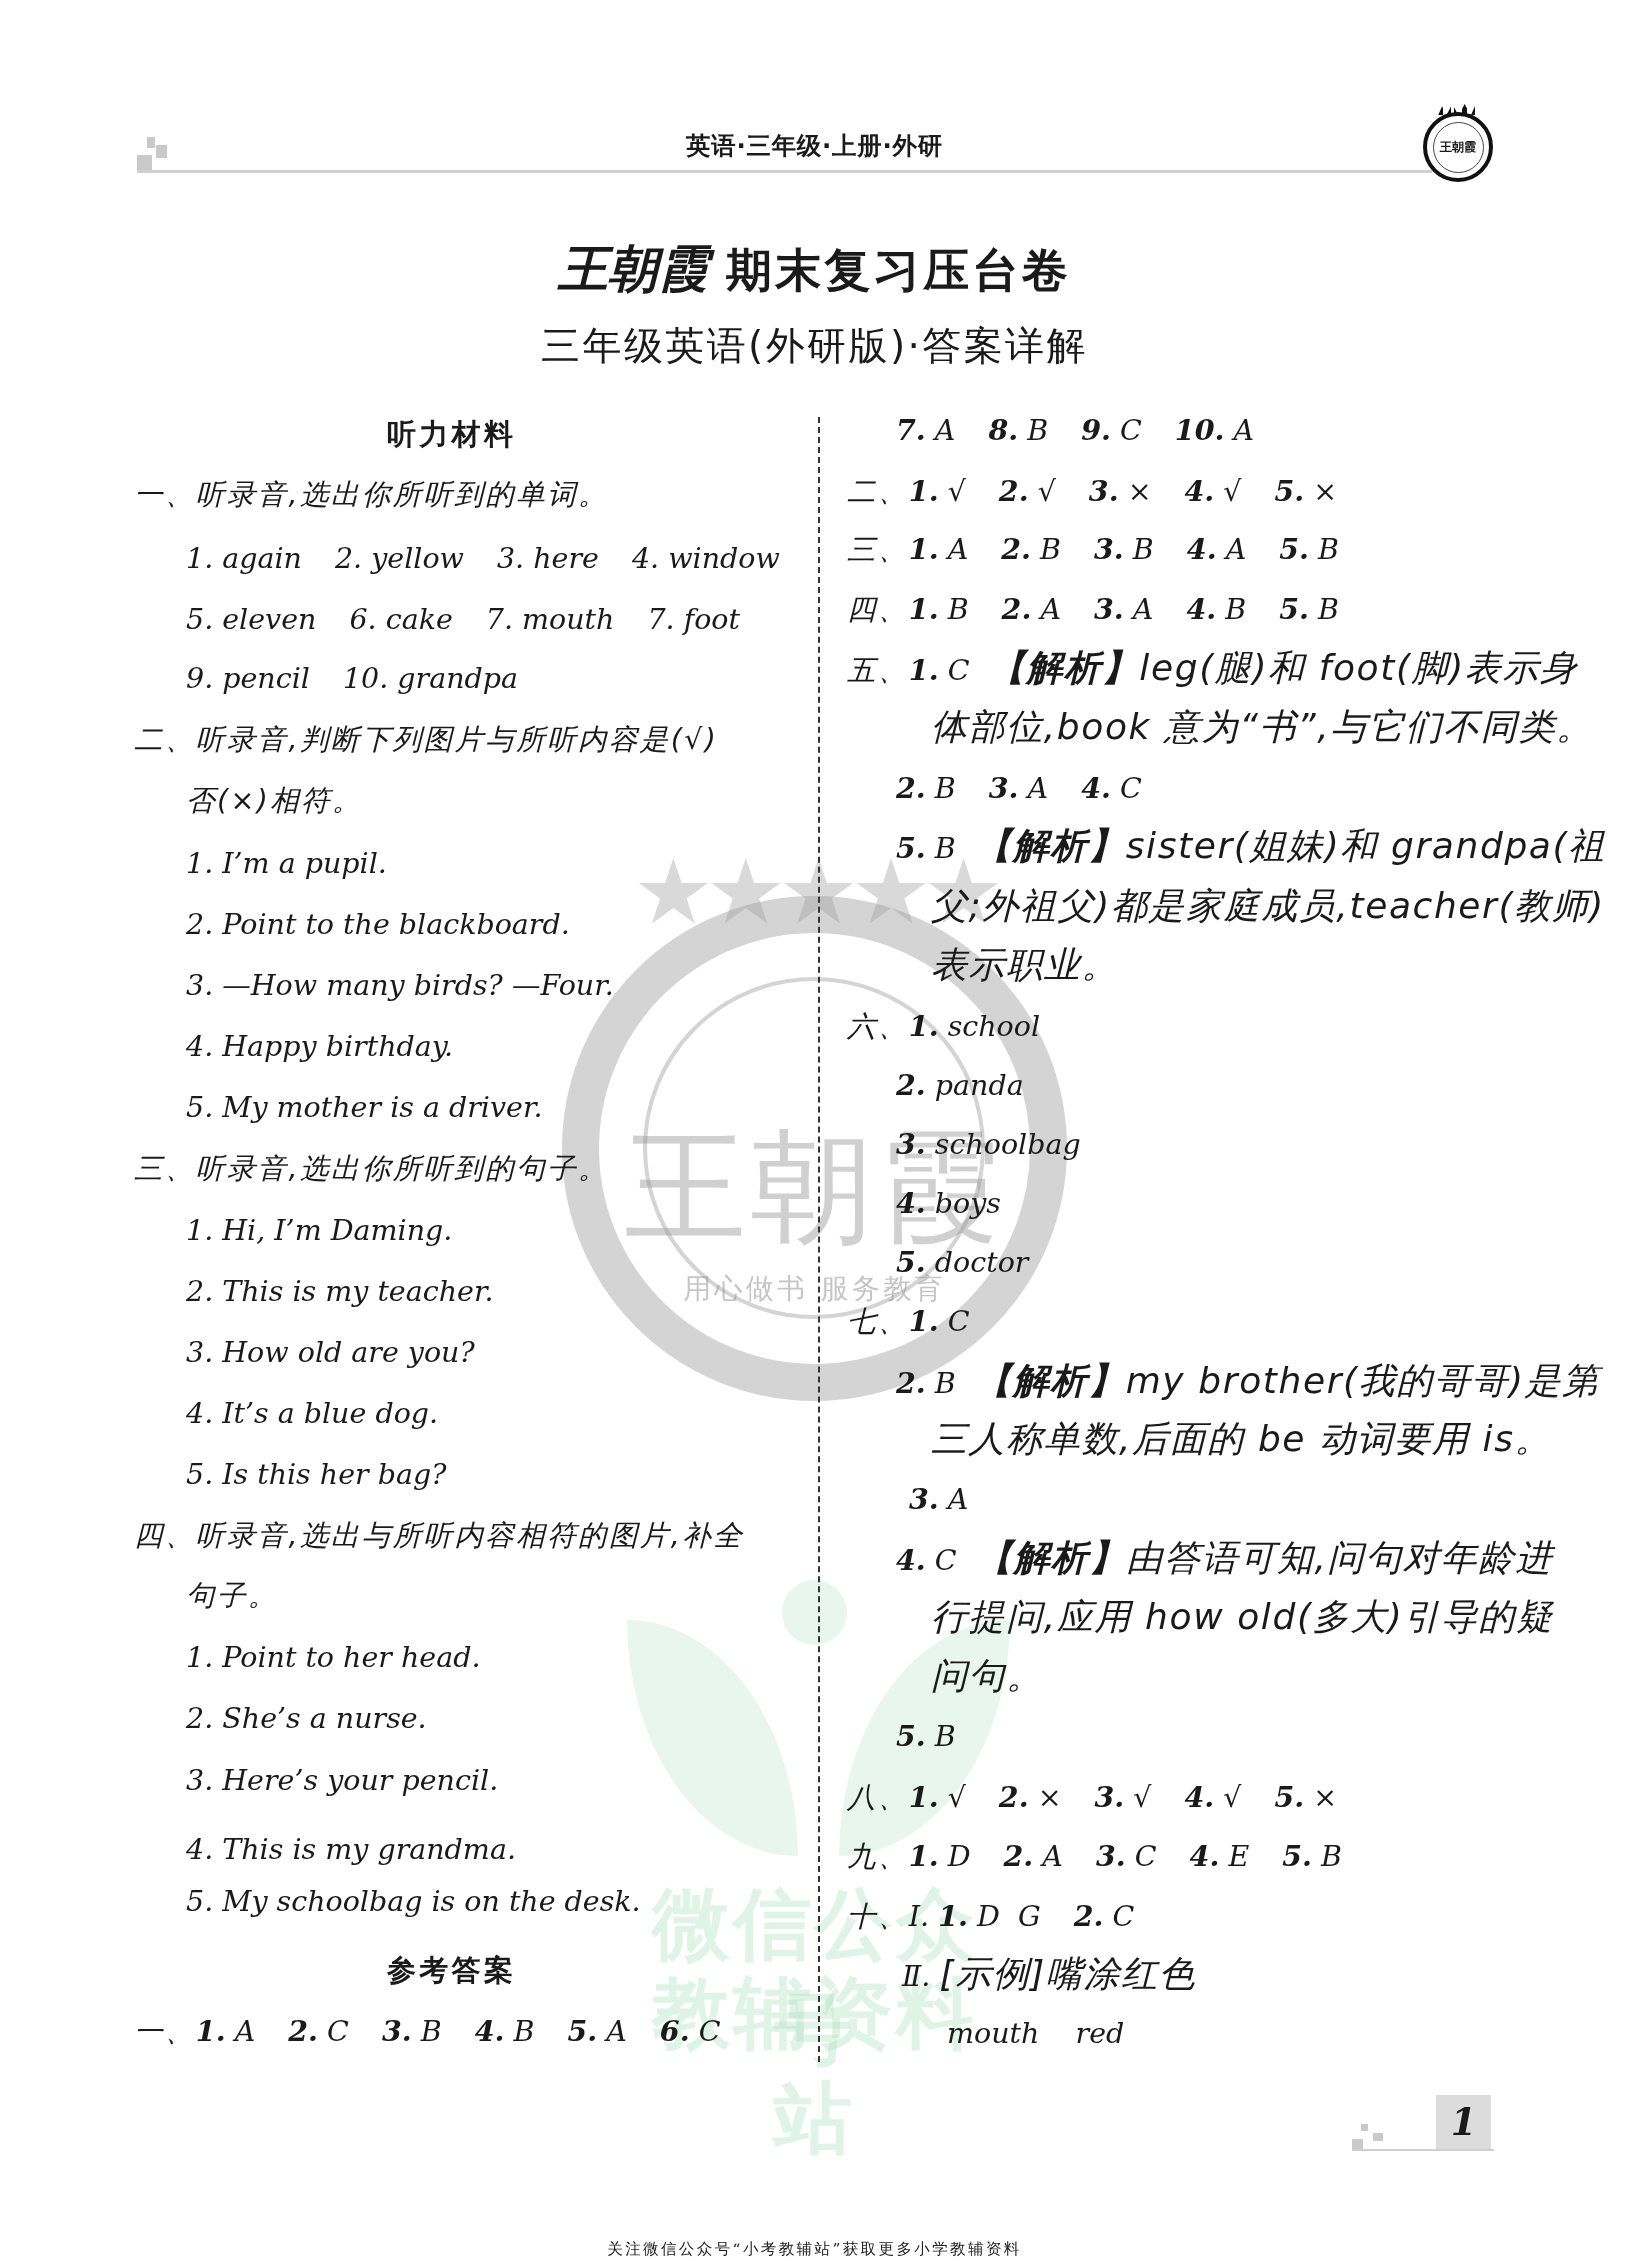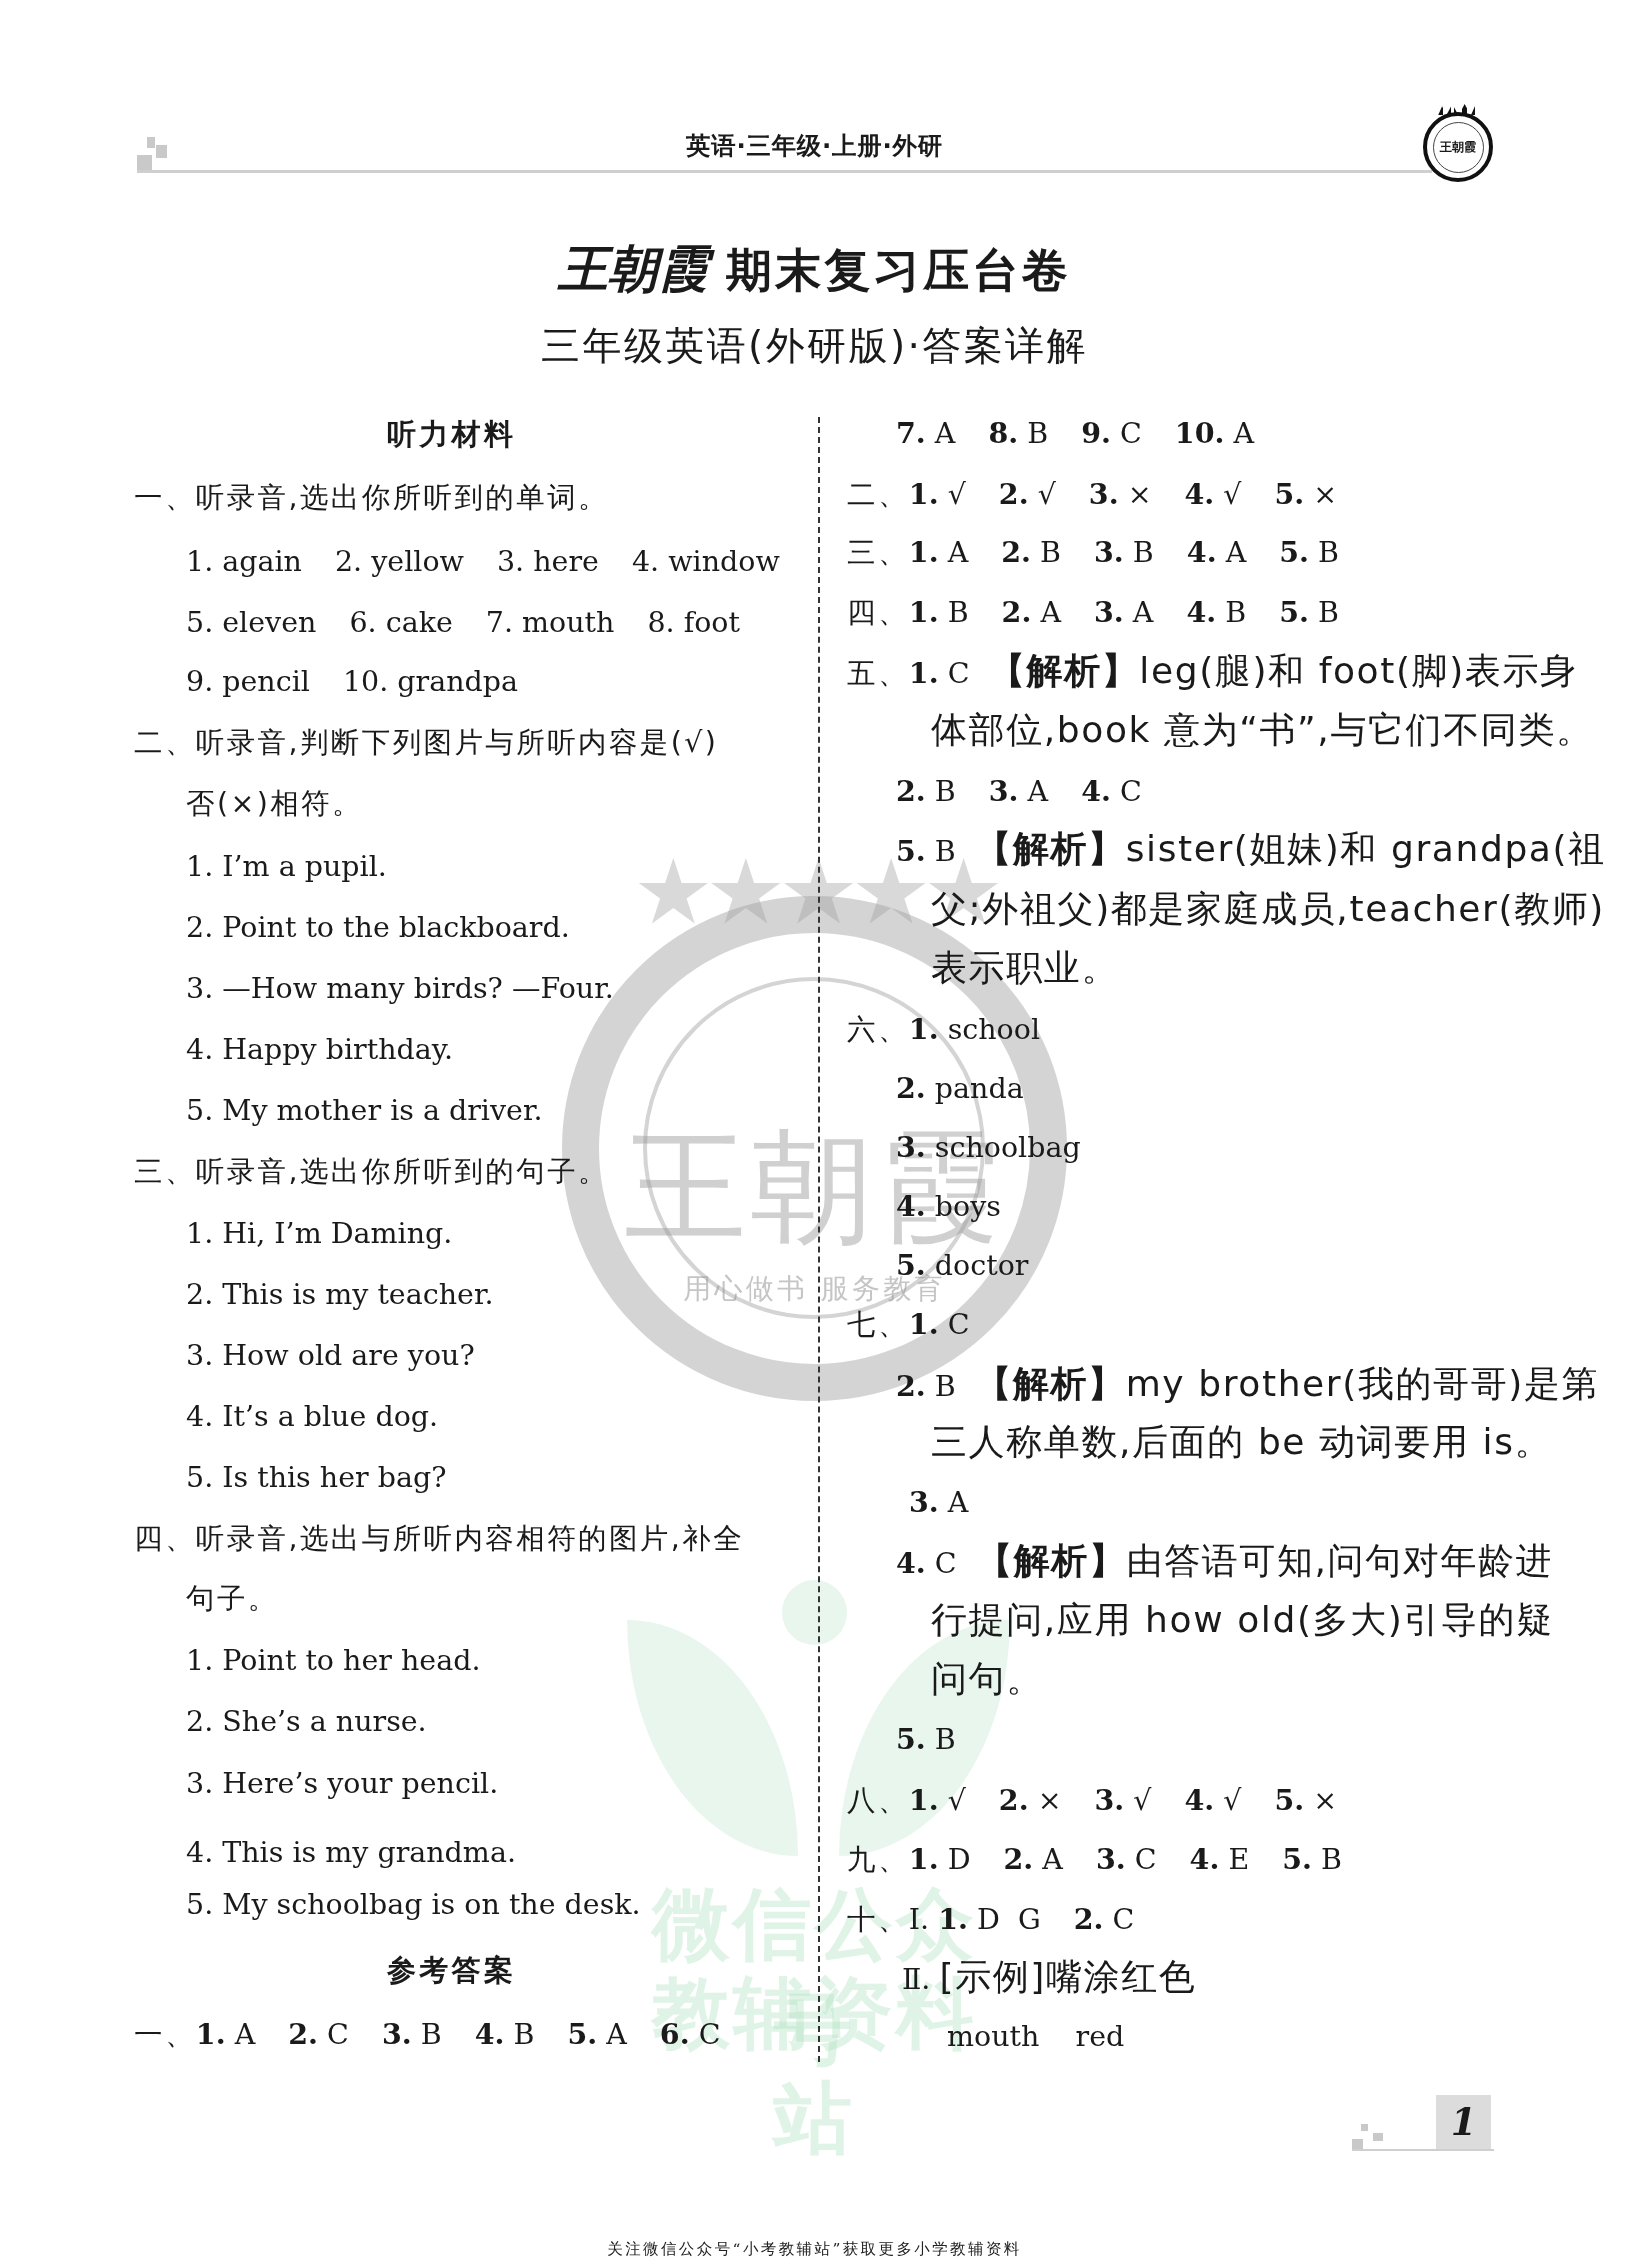--- a/index.html
+++ b/index.html
@@ -25,21 +25,21 @@
   .title { position: absolute; left: 0; width: 1629px; top: 236px; text-align: center;
            font-family: "DejaVu Sans", sans-serif; font-weight: bold; font-size: 46px; letter-spacing: 3.3px; }
   .title .brand { font-family: "DejaVu Serif", serif; font-style: italic; font-size: 50px; margin-right: 18px; letter-spacing: 0; }
   .subtitle { position: absolute; left: 0; width: 1629px; top: 319px; text-align: center;
               font-family: "DejaVu Sans", sans-serif; font-weight: normal; font-size: 39px; letter-spacing: 2.4px; }
 
   .divider { position: absolute; left: 818px; top: 417px; height: 1645px; width: 0;
              border-left: 2.4px dashed #333; }
 
   .sec-head { font-family: "DejaVu Sans", sans-serif; font-weight: bold; font-size: 29px; letter-spacing: 3.3px; }
-  .line { position: absolute; font-size: 28.5px; line-height: 36px; }
+  .line { position: absolute; font-size: 28.5px; line-height: 30px; font-style: italic; }
   .cn { font-family: "DejaVu Sans", sans-serif; letter-spacing: 2.4px; }
   .cn-l { font-family: "DejaVu Sans", sans-serif; letter-spacing: 1.6px; font-size: 36px; }
   .num { font-weight: bold; }
   .gap { display: inline-block; width: 33px; }
   .gap-s { display: inline-block; width: 19.5px; }
 
   
   .seal { position: absolute; left: 562px; top: 896px; width: 505px; height: 505px; border-radius: 50%;
           border: 37px solid rgba(160,160,160,0.45); box-sizing: border-box; pointer-events: none; }
   .seal-inner { position: absolute; left: 643px; top: 977px; width: 342px; height: 342px; border-radius: 50%;
@@ -98,21 +98,21 @@
 
 <div class="abs sec-head" style="left:387px;top:415px;">听力材料</div>
 
 <div class="line cn" style="left:134px;top:480px;">
   <span>一、</span><span>听录音,选出你所听到的单词。</span>
 </div>
 <div class="line" style="left:186px;top:544px;">
   <span>1. again</span><span class="gap"></span><span>2. yellow</span><span class="gap"></span><span>3. here</span><span class="gap"></span><span>4. window</span>
 </div>
 <div class="line" style="left:186px;top:605px;">
-  <span>5. eleven</span><span class="gap"></span><span>6. cake</span><span class="gap"></span><span>7. mouth</span><span class="gap"></span><span>8. foot</span>
+  <span>5. eleven</span><span class="gap"></span><span>6. cake</span><span class="gap"></span><span>7. mouth</span><span class="gap"></span><span>7. foot</span>
 </div>
 <div class="line" style="left:186px;top:664px;">
   <span>9. pencil</span><span class="gap"></span><span>10. grandpa</span>
 </div>
 
 <div class="line cn" style="left:134px;top:725px;">
   <span>二、</span><span>听录音,判断下列图片与所听内容是(√)</span>
 </div>
 <div class="line cn" style="left:186px;top:786px;">否(×)相符。</div>
 <div class="line" style="left:186px;top:849px;">1. I’m a pupil.</div>

